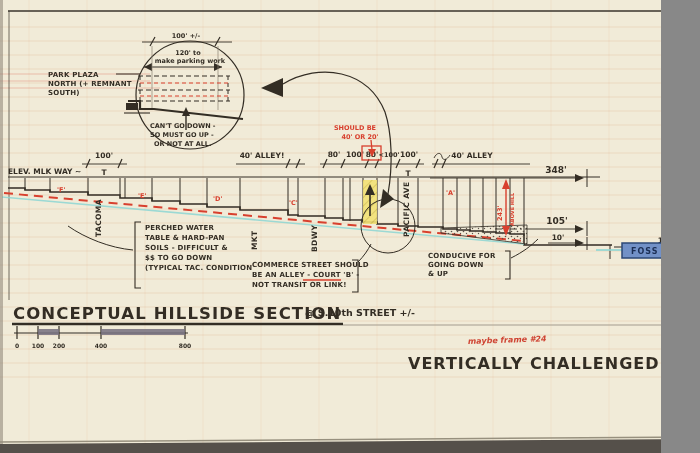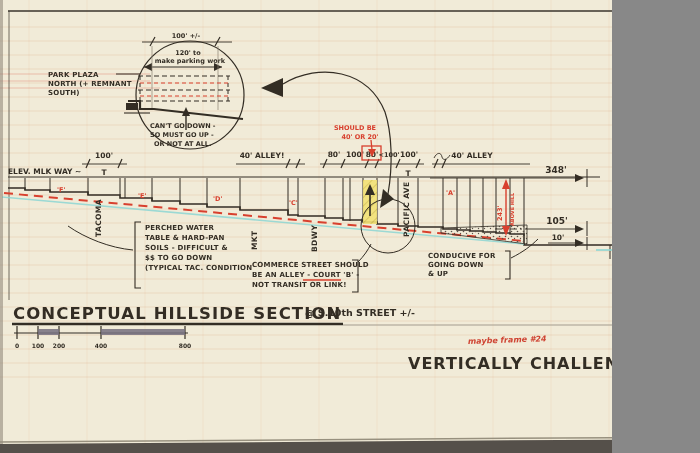--- a/index.html
+++ b/index.html
@@ -1,16 +1,16 @@
 <!DOCTYPE html>
 <html><head>
 <meta charset="utf-8">
 <style>
   html,body{margin:0;padding:0;background:#888;}
-  #page{width:612px;height:453px;position:relative;overflow:hidden;background:#c2410c;}
+  #page{width:661px;height:453px;position:relative;overflow:hidden;background:#c2410c;}
   svg{display:block;}
   text{font-family:"DejaVu Sans",sans-serif;fill:#332d24;}
   .note{font-size:7px;font-weight:700;letter-spacing:.2px;}
   .note-sm{font-size:6.5px;font-weight:700;}
   .dim{font-size:7.5px;font-weight:700;}
   .dim-sm{font-size:6.5px;font-weight:700;}
   .dim-lg{font-size:9px;font-weight:700;}
   .red{fill:#d8402e;}
   .street{font-size:7.5px;font-weight:700;letter-spacing:.4px;}
   .title-main{font-size:16.5px;font-weight:700;letter-spacing:1.1px;}

